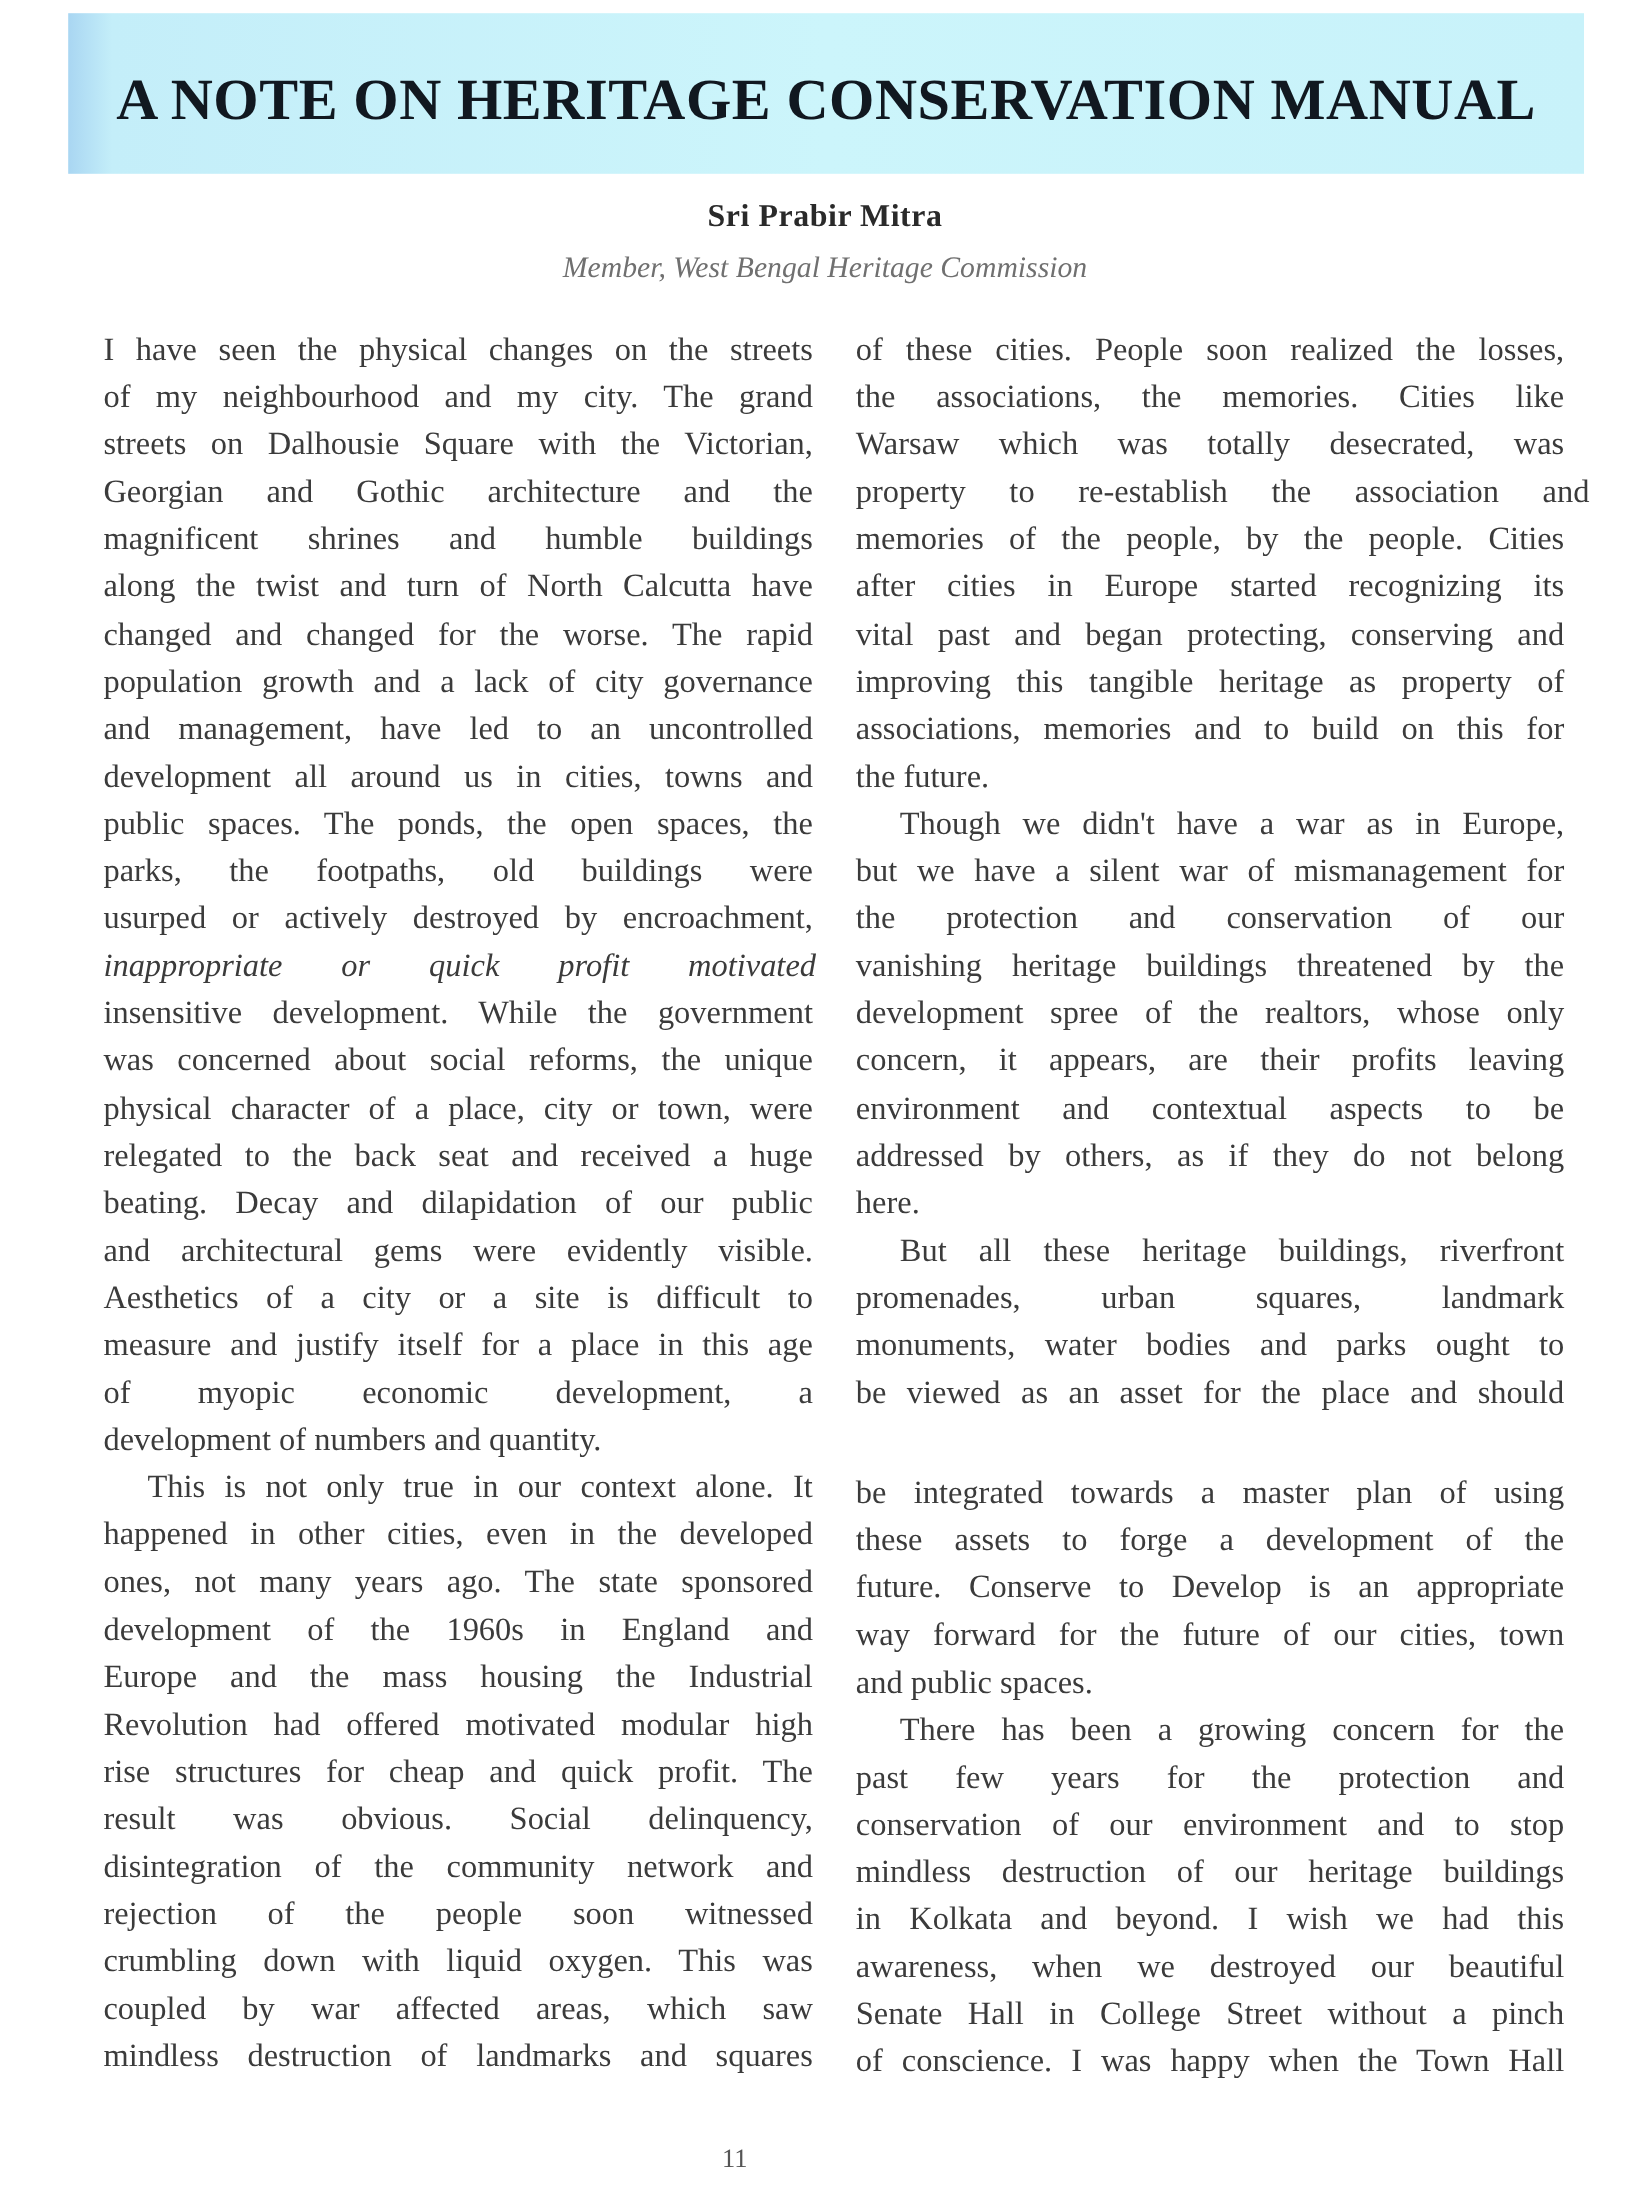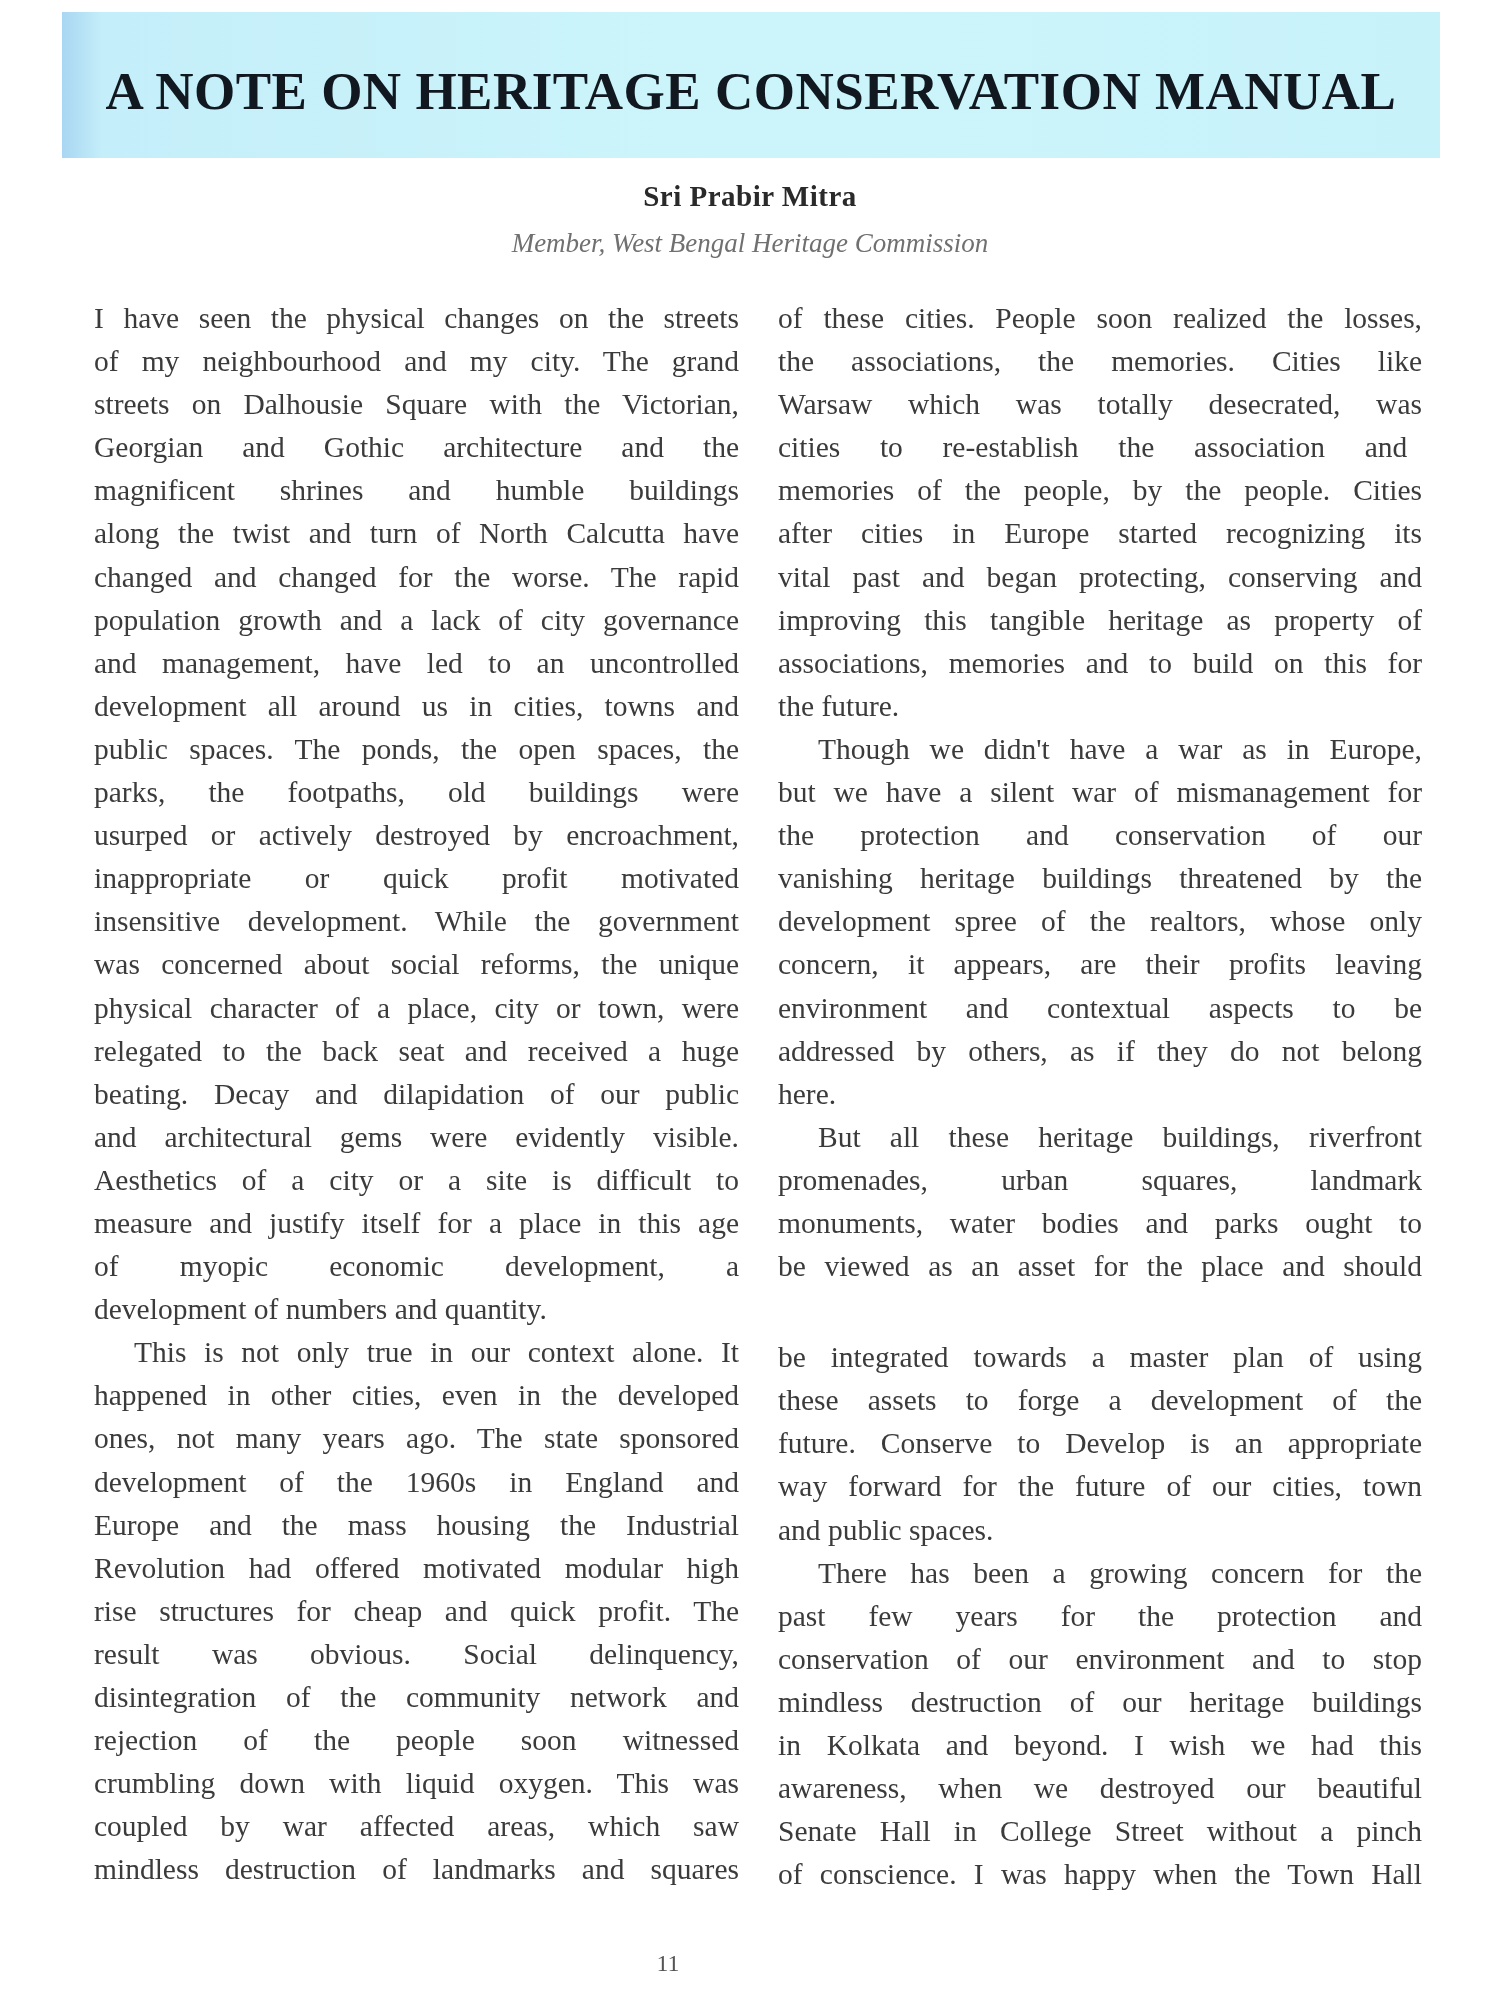--- a/index.html
+++ b/index.html
@@ -108,21 +108,21 @@
     <span class="line" style="word-spacing: 31.6344px; text-align: left; text-align-last: left;">Georgian and Gothic architecture and the</span>
     <span class="line" style="word-spacing: 37.5312px; text-align: left; text-align-last: left;">magnificent shrines and humble buildings</span>
     <span class="line" style="word-spacing: 11.1934px; text-align: left; text-align-last: left;">along the twist and turn of North Calcutta have</span>
     <span class="line" style="word-spacing: 14.2857px; text-align: left; text-align-last: left;">changed and changed for the worse. The rapid</span>
     <span class="line" style="word-spacing: 10.5759px; text-align: left; text-align-last: left;">population growth and a lack of city governance</span>
     <span class="line" style="word-spacing: 18.0755px; text-align: center; text-align-last: left;">and management, have led to an uncontrolled</span>
     <span class="line" style="word-spacing: 13.9598px; text-align: left; text-align-last: left;">development all around us in cities, towns and</span>
     <span class="line" style="word-spacing: 14.0424px; text-align: left; text-align-last: left;">public spaces. The ponds, the open spaces, the</span>
     <span class="line" style="word-spacing: 35.7625px; text-align: left; text-align-last: left;">parks, the footpaths, old buildings were</span>
     <span class="line" style="word-spacing: 15.9563px; text-align: left; text-align-last: left;">usurped or actively destroyed by encroachment,</span>
-    <span class="line" style="word-spacing: 46.1523px; text-align: right; text-align-last: left;">inappropriate or quick profit motivated</span>
+    <span class="line" style="word-spacing: 46.1523px; text-align: right; text-align-last: left; font-style: italic;">inappropriate or quick profit motivated</span>
     <span class="line" style="word-spacing: 20.2695px; text-align: left; text-align-last: left;">insensitive development. While the government</span>
     <span class="line" style="word-spacing: 13.9792px; text-align: left; text-align-last: left;">was concerned about social reforms, the unique</span>
     <span class="line" style="word-spacing: 9.98242px; text-align: left; text-align-last: left;">physical character of a place, city or town, were</span>
     <span class="line" style="word-spacing: 13.0547px; text-align: left; text-align-last: left;">relegated to the back seat and received a huge</span>
     <span class="line" style="word-spacing: 18.3438px; text-align: left; text-align-last: left;">beating. Decay and dilapidation of our public</span>
     <span class="line" style="word-spacing: 20.5469px; text-align: left; text-align-last: left;">and architectural gems were evidently visible.</span>
     <span class="line" style="word-spacing: 17.5642px; text-align: left; text-align-last: left; font-family: Liberation Serif, serif;">Aesthetics of a city or a site is difficult to</span>
     <span class="line" style="word-spacing: 9.68229px; text-align: left; text-align-last: left;">measure and justify itself for a place in this age</span>
     <span class="line" style="word-spacing: 53.7305px; text-align: left; text-align-last: left;">of myopic economic development, a</span>
     <span class="line last">development of numbers and quantity.</span>
@@ -137,21 +137,21 @@
     <span class="line" style="word-spacing: 22.3281px; text-align: left; text-align-last: left;">disintegration of the community network and</span>
     <span class="line" style="word-spacing: 38.7219px; text-align: left; text-align-last: left;">rejection of the people soon witnessed</span>
     <span class="line" style="word-spacing: 16.7734px; text-align: left; text-align-last: left;">crumbling down with liquid oxygen. This was</span>
     <span class="line" style="word-spacing: 25.5443px; text-align: left; text-align-last: left;">coupled by war affected areas, which saw</span>
     <span class="line" style="word-spacing: 18.725px; text-align: left; text-align-last: left;">mindless destruction of landmarks and squares</span>
   </div>
 <div class="column col-right">
     <span class="line" style="word-spacing: 13.471px; text-align: left; text-align-last: left;">of these cities. People soon realized the losses,</span>
     <span class="line" style="word-spacing: 29.6656px; text-align: left; text-align-last: left;">the associations, the memories. Cities like</span>
     <span class="line" style="word-spacing: 28.3531px; text-align: left; text-align-last: left;">Warsaw which was totally desecrated, was</span>
-    <span class="line" style="word-spacing: 32.2969px; text-align: left; text-align-last: left;">cities to re-establish the association and</span>
+    <span class="line" style="word-spacing: 32.2969px; text-align: left; text-align-last: left;">property to re-establish the association and</span>
     <span class="line" style="word-spacing: 15.5759px; text-align: left; text-align-last: left;">memories of the people, by the people. Cities</span>
     <span class="line" style="word-spacing: 21.5964px; text-align: left; text-align-last: left;">after cities in Europe started recognizing its</span>
     <span class="line" style="word-spacing: 14.625px; text-align: left; text-align-last: left;">vital past and began protecting, conserving and</span>
     <span class="line" style="word-spacing: 15.8516px; text-align: left; text-align-last: left;">improving this tangible heritage as property of</span>
     <span class="line" style="word-spacing: 13.3438px; text-align: left; text-align-last: left;">associations, memories and to build on this for</span>
     <span class="line last">the future.</span>
     <span class="line indent" style="word-spacing: 12.4727px; text-align: left; text-align-last: left;">Though we didn't have a war as in Europe,</span>
     <span class="line" style="word-spacing: 10.459px; text-align: left; text-align-last: left;">but we have a silent war of mismanagement for</span>
     <span class="line" style="word-spacing: 38.8531px; text-align: left; text-align-last: left;">the protection and conservation of our</span>
     <span class="line" style="word-spacing: 19.8406px; text-align: left; text-align-last: left;">vanishing heritage buildings threatened by the</span>

